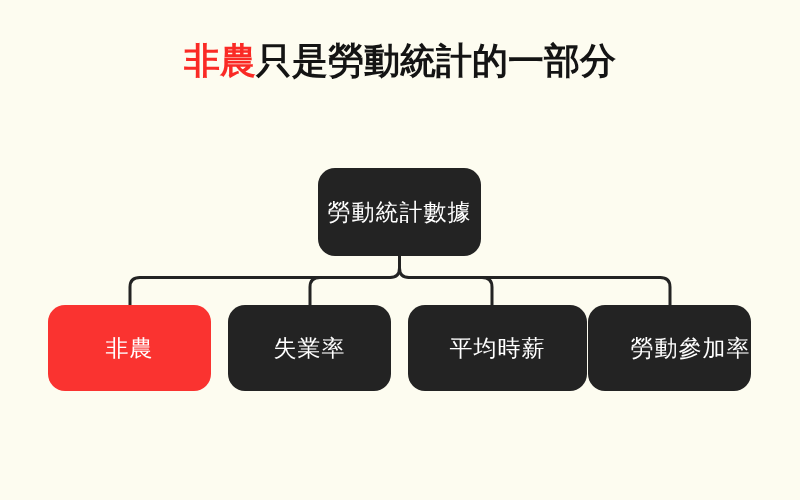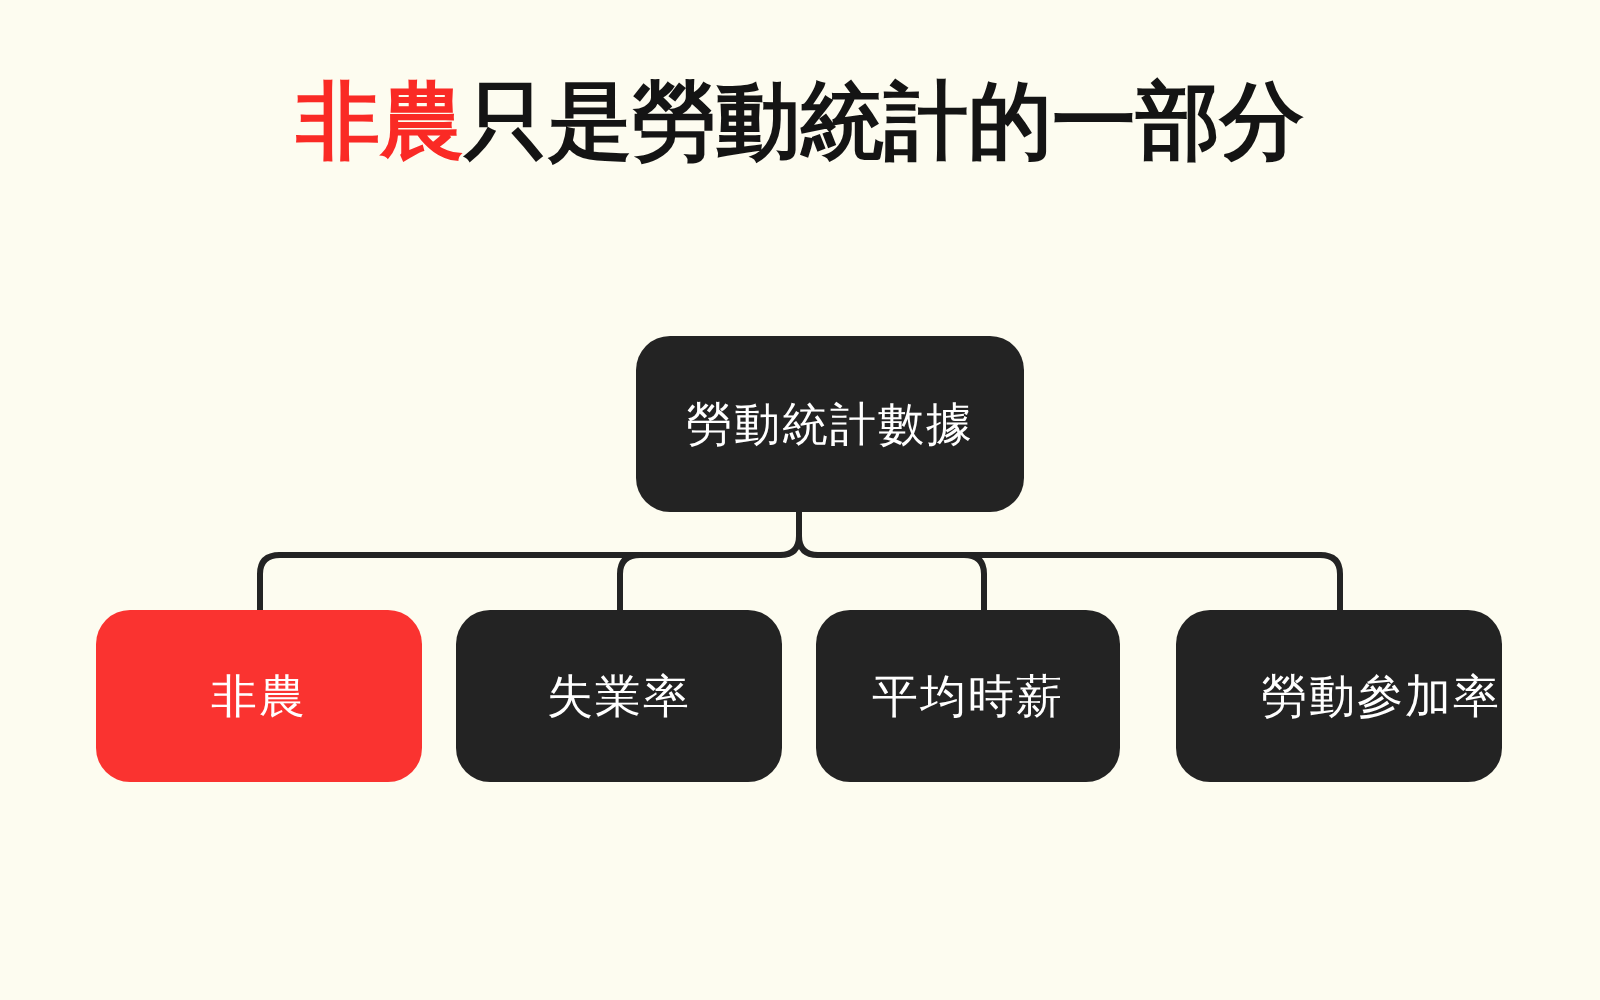--- a/index.html
+++ b/index.html
@@ -19,21 +19,21 @@
     height: 500px;
     background: #FDFCF0;
   }
   
   #title {
     position: absolute;
     left: 0;
     top: 32px;
     width: 800px;
     text-align: center;
-    font-size: 42px;
+    font-size: 36px;
     font-weight: bold;
     line-height: 58px;
     letter-spacing: 0px;
     white-space: nowrap;
   }
   #title .hl {
     color: #FA2A25;
   }
   #title .rest {
     color: #141414;
@@ -63,40 +63,40 @@
   }
   .node.dark {
     background: #232323;
   }
   .node.accent {
     background: #FA3330;
   }
   #node-root {
     left: 318px;
     top: 168px;
-    width: 194px;
+    width: 163px;
     height: 88px;
     font-size: 23px;
   }
   #node-c0 {
     left: 48px;
     top: 305px;
     width: 163px;
     height: 86px;
   }
   #node-c1 {
     left: 228px;
     top: 305px;
     width: 163px;
     height: 86px;
   }
   #node-c2 {
     left: 408px;
     top: 305px;
-    width: 152px;
+    width: 179px;
     height: 86px;
   }
   #node-c3 {
     left: 588px;
     top: 305px;
     width: 163px;
     height: 86px;
     padding-left: 42px;
   }
 </style>

